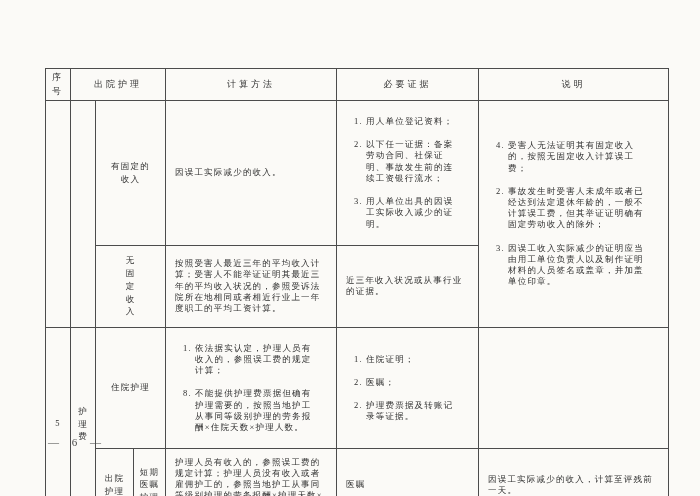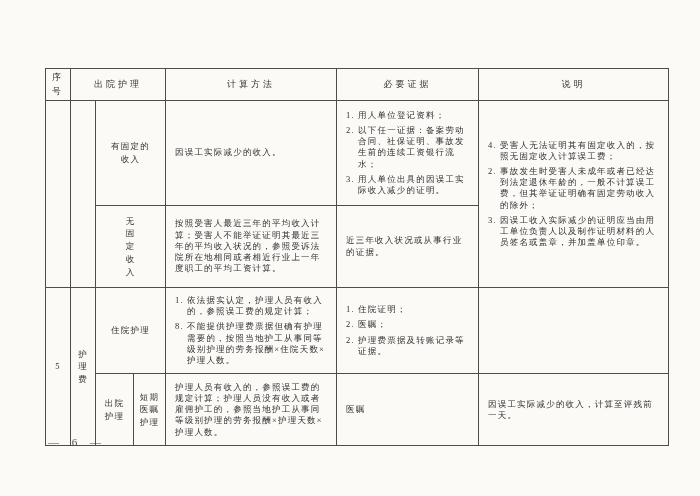--- a/index.html
+++ b/index.html
@@ -35,21 +35,21 @@
   .h-header{height:30px;}
   .h-a{height:105px;}
   .h-b{height:82px;}
   .h-c{height:66px;}
   .h-d{height:72px;}
   .lbl{text-align:center;font-family:Liberation Serif, serif;}
   .stack{margin:0 auto;word-break:break-all;text-align:center;line-height:1.5;}
   .w1{width:12px;}
   .w2{width:21px;}
   .w4{width:41px;}
-  .hang{padding-left:12px;text-indent:-12px;margin:4px;}
+  .hang{padding-left:12px;text-indent:-12px;margin:12px;}
   .txt{margin:4px;}
   .footer{
     position:absolute;left:48px;top:436px;
     font-size:11px;letter-spacing:5px;color:#4a4a4a;
   }
 </style>
 </head>
 <body>
 
 <table class="doc-table">

